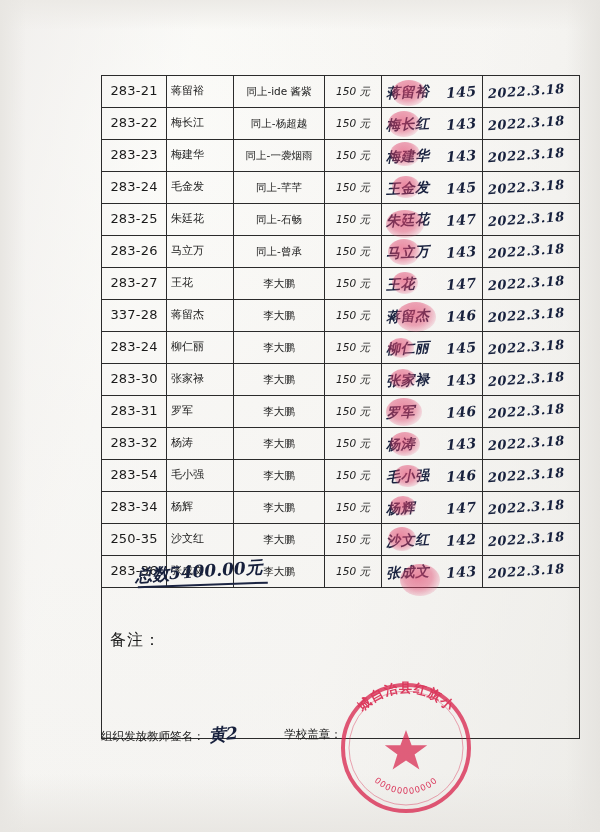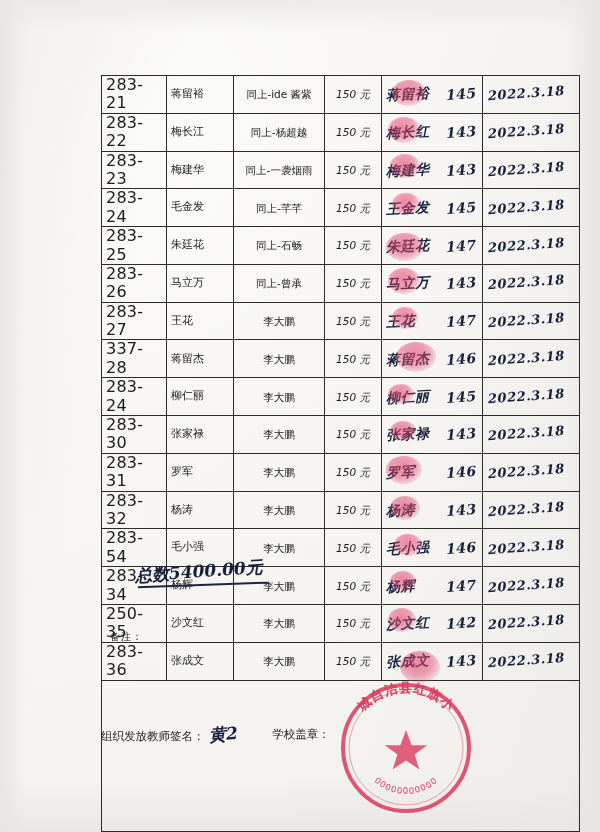--- a/index.html
+++ b/index.html
@@ -70,21 +70,21 @@
     color: #1b1b1b;
   }
   .doc-table td {
     border: 1px solid #2b2b2b;
     height: 31px;
     padding: 0 4px;
     vertical-align: middle;
     line-height: 1.15;
     font-family: "DejaVu Sans", sans-serif;
   }
-  .c-id     { width: 56px;  text-align: left; font-size: 16px; letter-spacing: .2px;}
+  .c-id     { width: 56px;  text-align: center; font-size: 13px; letter-spacing: .2px;}
   .c-name   { width: 58px;  text-align: left; padding-left: 6px; }
   .c-rel    { width: 82px;  text-align: center; padding-left: 6px; font-size: 10.5px; }
   .c-amt    { width: 48px;  text-align: center; font-size: 10.5px; font-style: italic; }
   .c-sign   { width: 92px;  position: relative; }
   .c-date   { width: 88px;  position: relative; }
 
   
   .hw {
     font-family: "DejaVu Serif", serif;
     color: #1a2340;
@@ -147,37 +147,37 @@
     margin-left: 2px;
     margin-top: 1px;
     background: #1b2442;
     transform: rotate(2deg);
   }
 
   .remark {
     position: absolute;
     left: 110px;
     top: 630px;
-    font-size: 10px;
+    font-size: 16px;
     color: #1b1b1b;
     letter-spacing: 1px;
   }
 
   .footer-row {
     position: absolute;
     left: 101px;
     top: 723px;
     width: 424px;
     display: flex;
     align-items: center;
     font-size: 11.5px;
     color: #1b1b1b;
   }
   .footer-left { white-space: nowrap; }
-  .footer-right { margin-left: 35px; white-space: nowrap; }
+  .footer-right { margin-left: 47px; white-space: nowrap; }
   .footer-sign {
     font-family: "DejaVu Serif", serif;
     font-style: italic;
     font-weight: 700;
     font-size: 17px;
     color: #17203c;
     transform: rotate(-5deg);
     display: inline-block;
     margin-left: 4px;
   }

